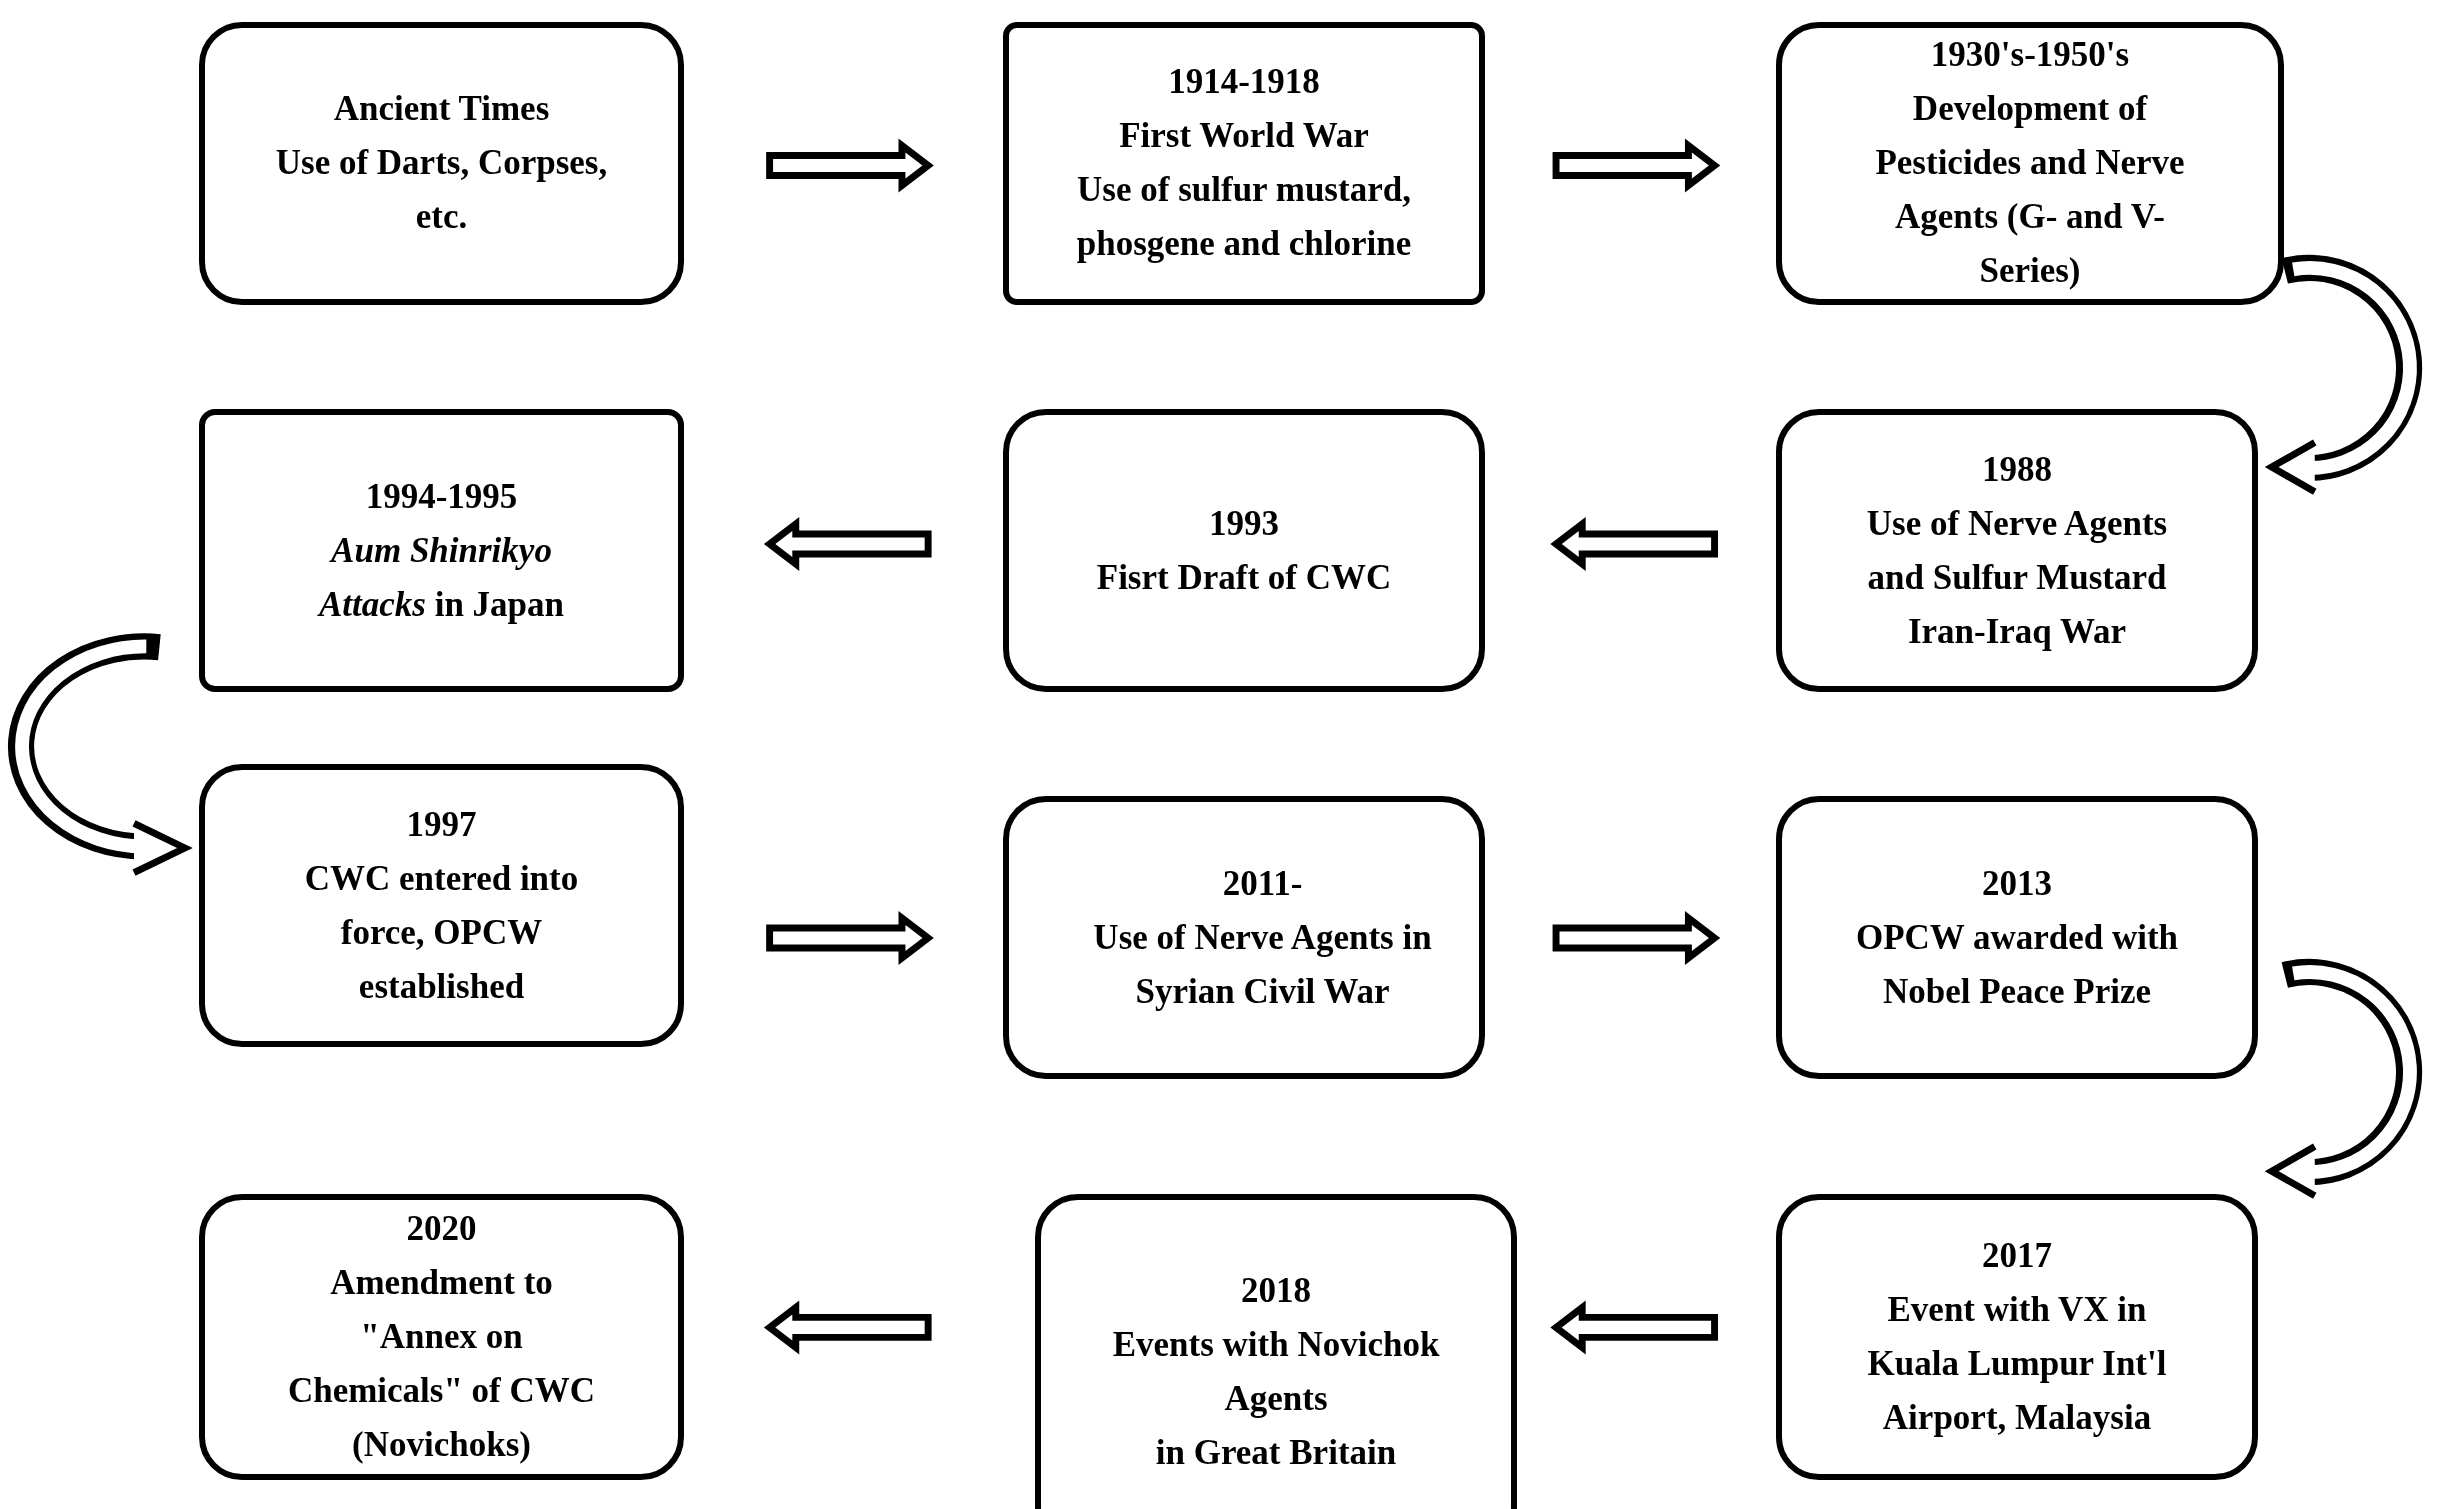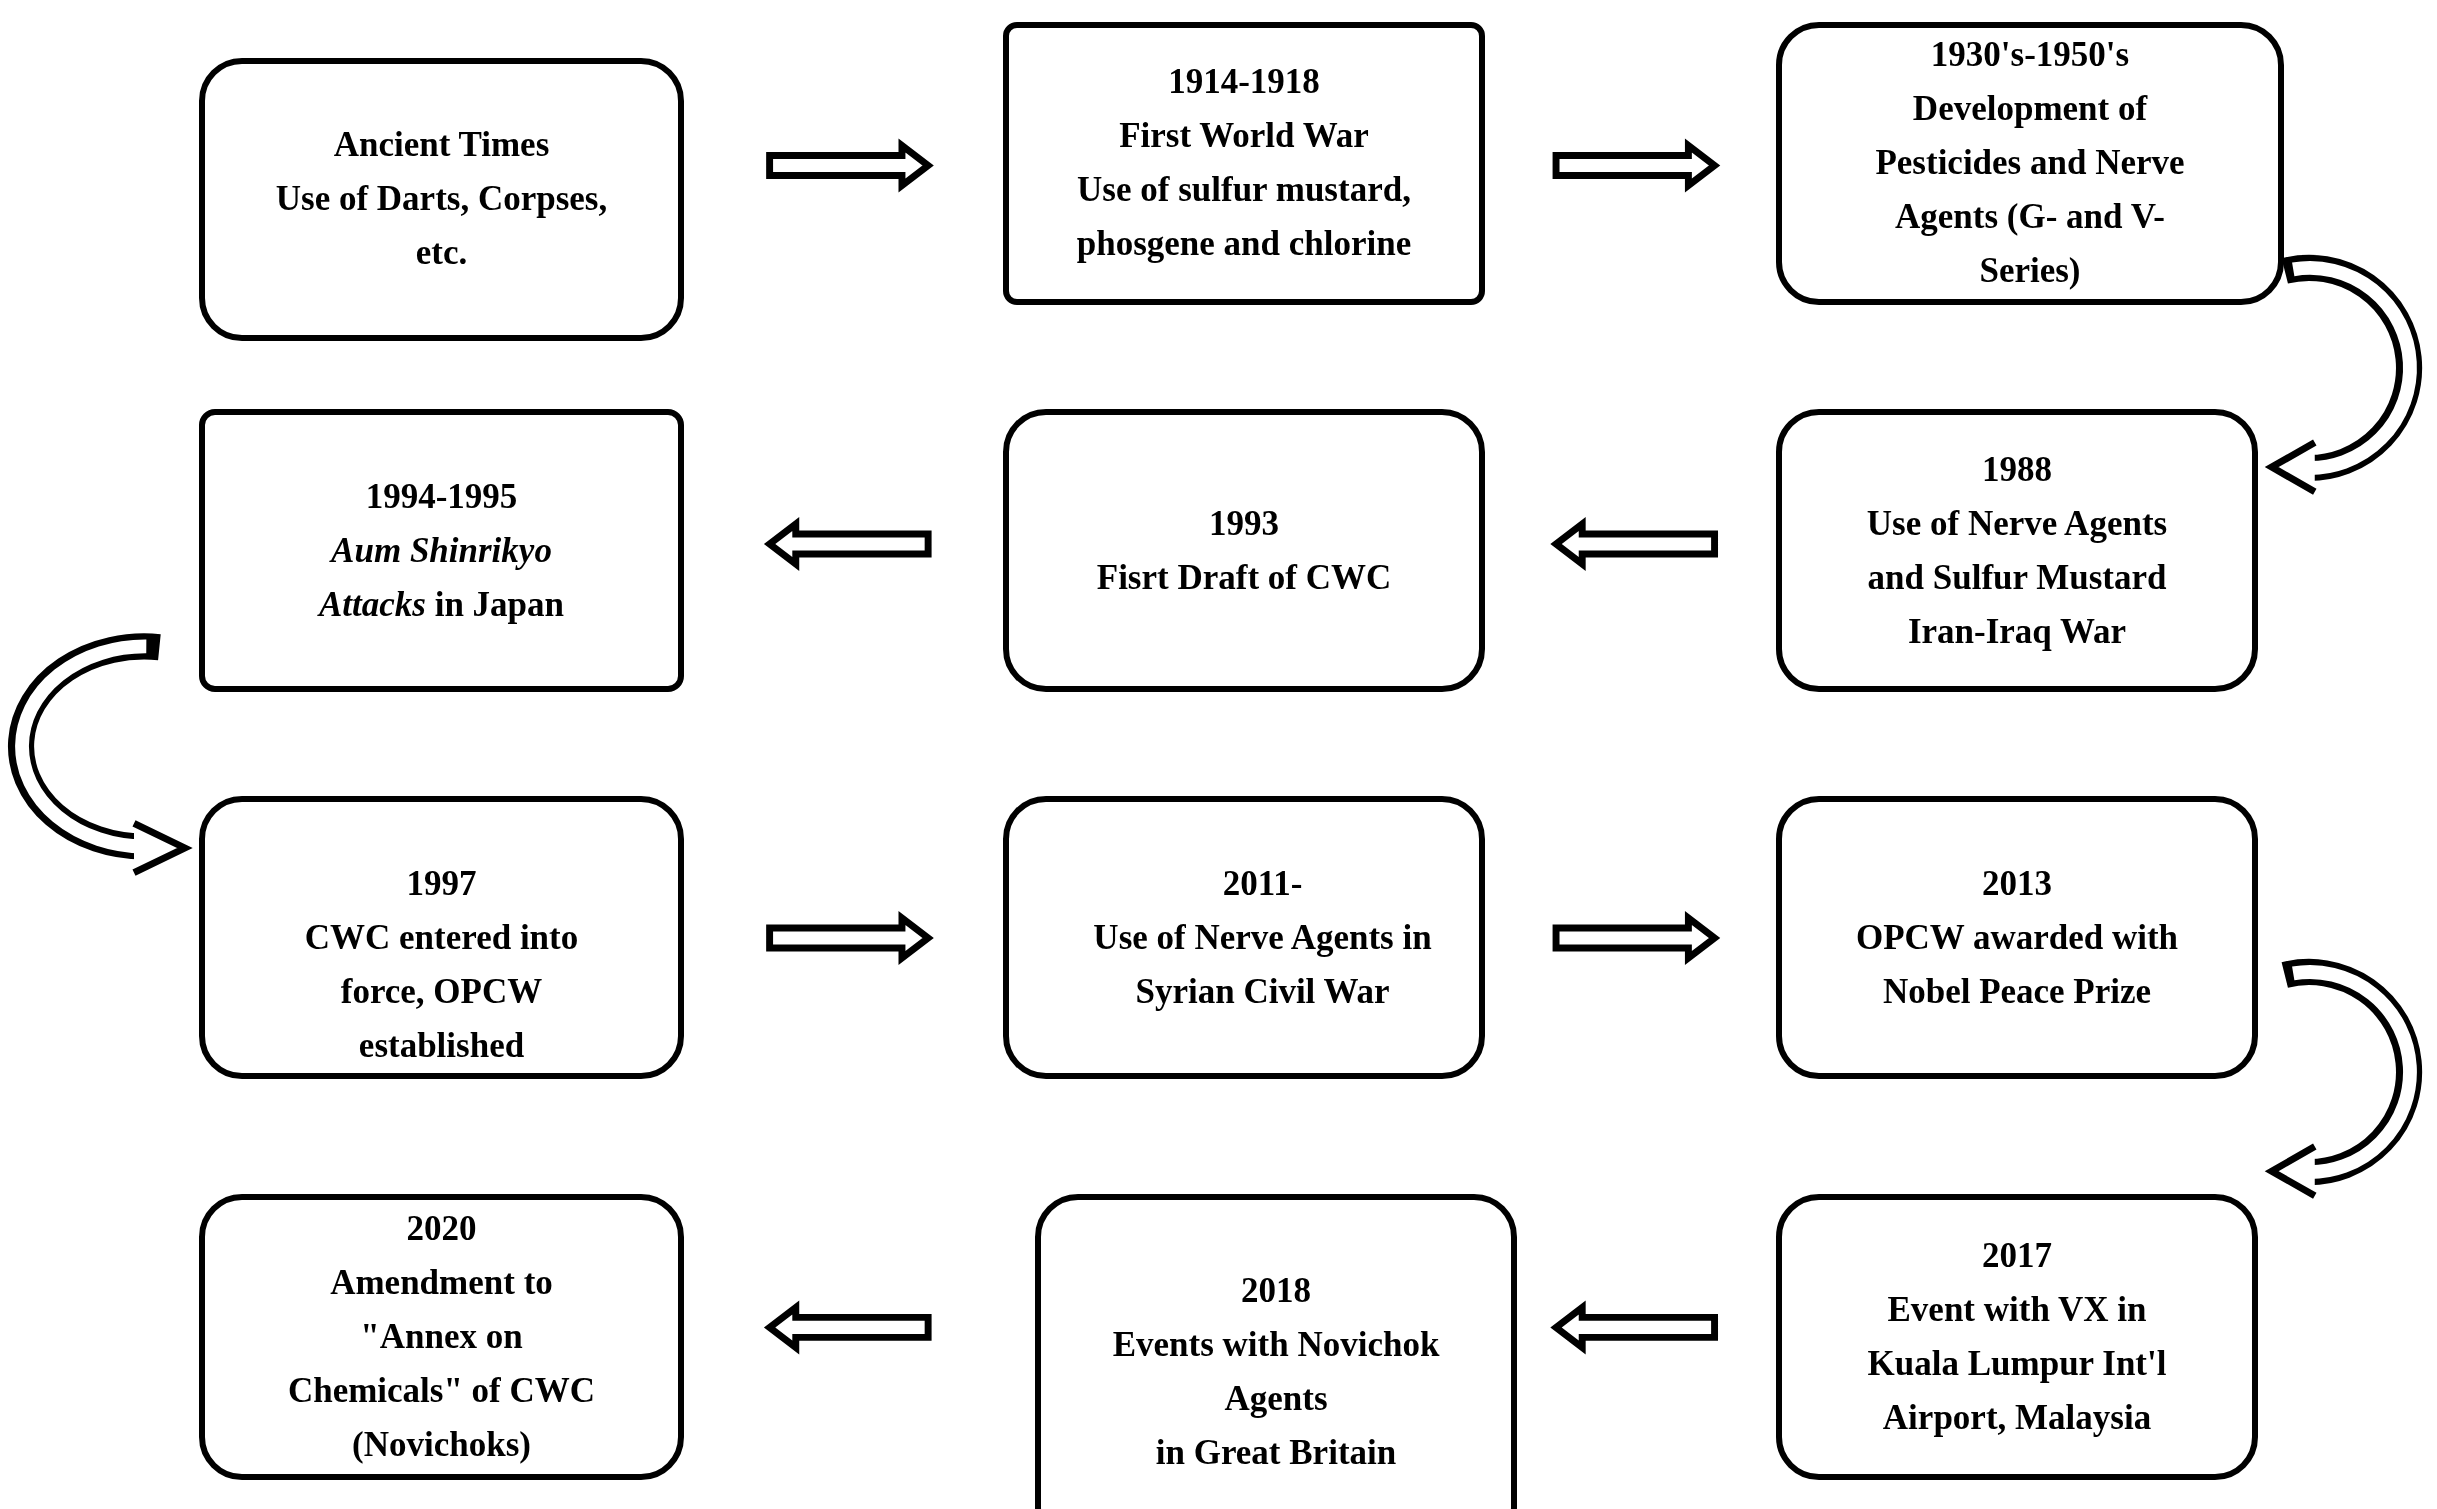--- a/index.html
+++ b/index.html
@@ -39,21 +39,21 @@
   .arrow{fill:#ffffff;stroke:#000000;stroke-width:9;stroke-linejoin:miter;}
   .band-black{fill:none;stroke:#000000;stroke-width:34;}
   .band-white{fill:none;stroke:#ffffff;stroke-width:18;}
   .curve-head{fill:#ffffff;stroke:#000000;stroke-width:9;stroke-linejoin:miter;}
 </style>
 </head>
 <body>
 
 <div class="canvas">
 
-  <div class="box" style="left:199px;top:21.5px;width:485px;height:283px;margin-top:36px;">
+  <div class="box" style="left:199px;top:21.5px;width:485px;height:283px;">
     <div class="line">Ancient Times</div>
     <div class="line">Use of Darts, Corpses,</div>
     <div class="line">etc.</div>
   </div>
 
   <div class="box" style="left:1003px;top:21.5px;width:482px;height:283px;border-radius:14px;">
     <div class="line">1914-1918</div>
     <div class="line">First World War</div>
     <div class="line">Use of sulfur mustard,</div>
     <div class="line">phosgene and chlorine</div>
@@ -78,21 +78,21 @@
     <div class="line">1993</div>
     <div class="line">Fisrt Draft of CWC</div>
   </div>
 
   <div class="box" style="left:199px;top:409px;width:485px;height:283px;border-radius:16px;">
     <div class="line">1994-1995</div>
     <div class="line it">Aum Shinrikyo</div>
     <div class="line"><span class="it">Attacks</span><span> in Japan</span></div>
   </div>
 
-  <div class="box" style="left:199px;top:796px;width:485px;height:283px;justify-content:flex-end;">
+  <div class="box" style="left:199px;top:764px;width:485px;height:283px;">
     <div class="line">1997</div>
     <div class="line">CWC entered into</div>
     <div class="line">force, OPCW</div>
     <div class="line">established</div>
   </div>
 
   <div class="box" style="left:1003px;top:796px;width:482px;height:283px;padding-left:37px;">
     <div class="line">2011-</div>
     <div class="line">Use of Nerve Agents in</div>
     <div class="line">Syrian Civil War</div>

